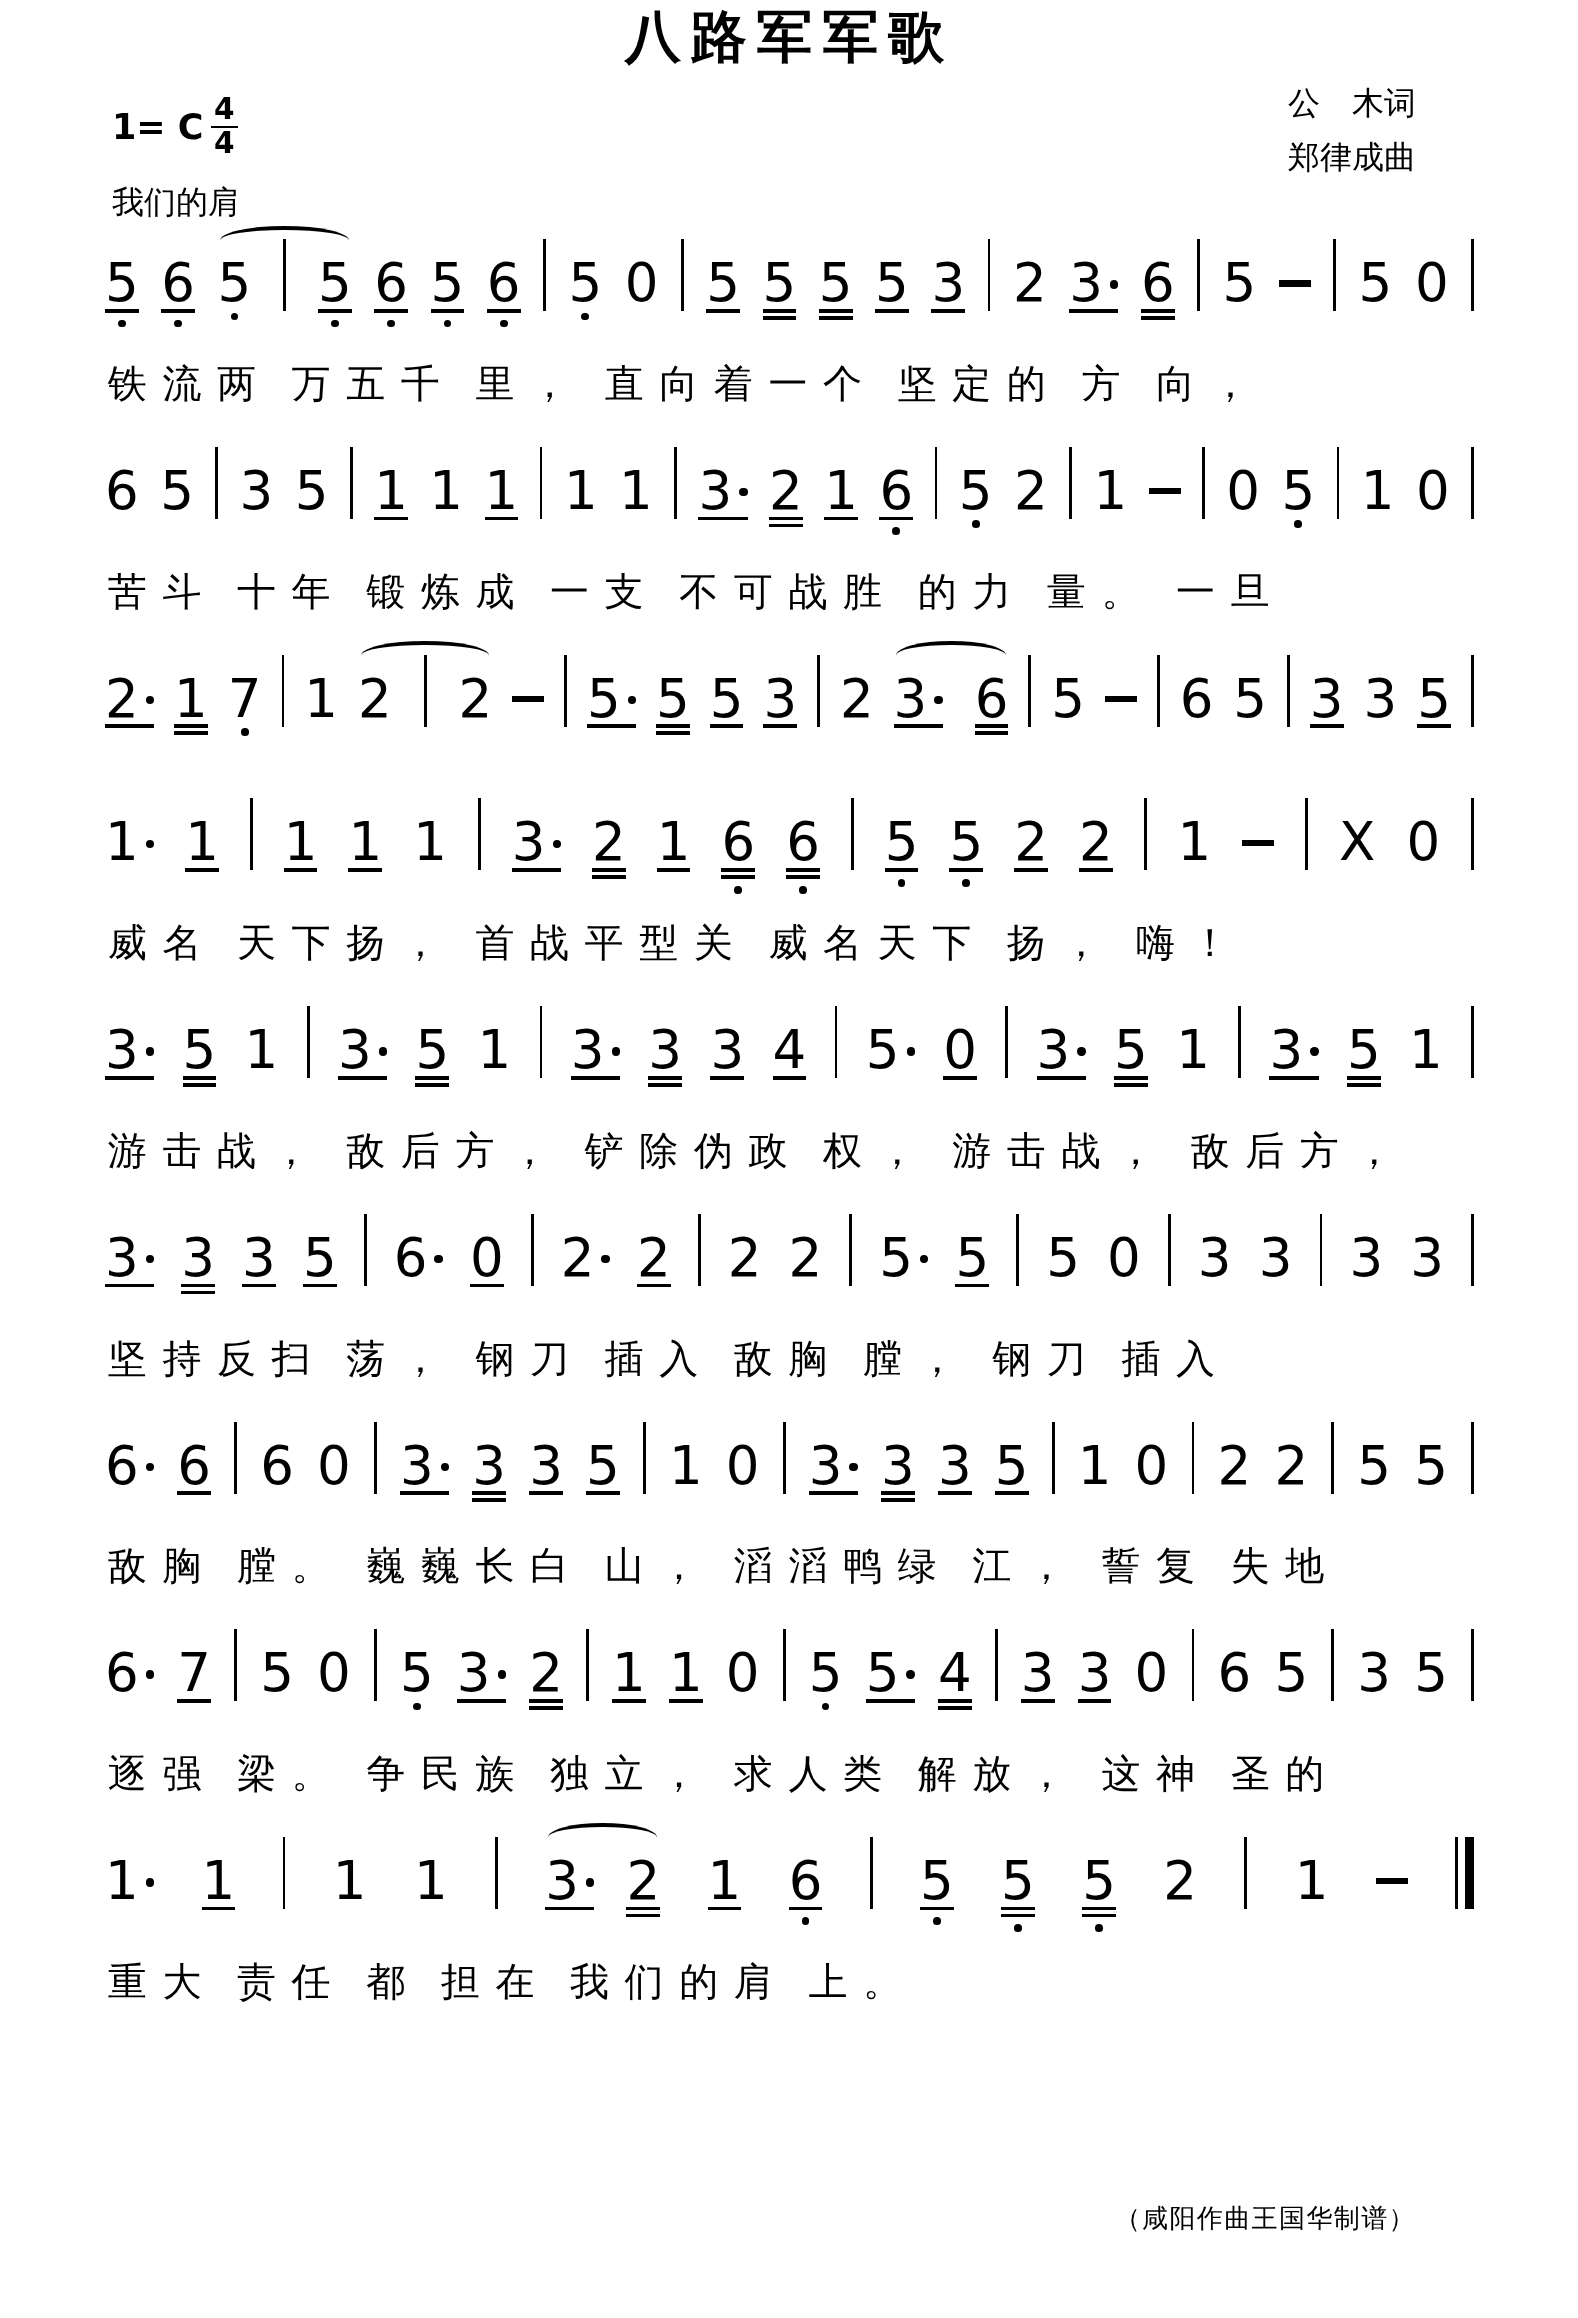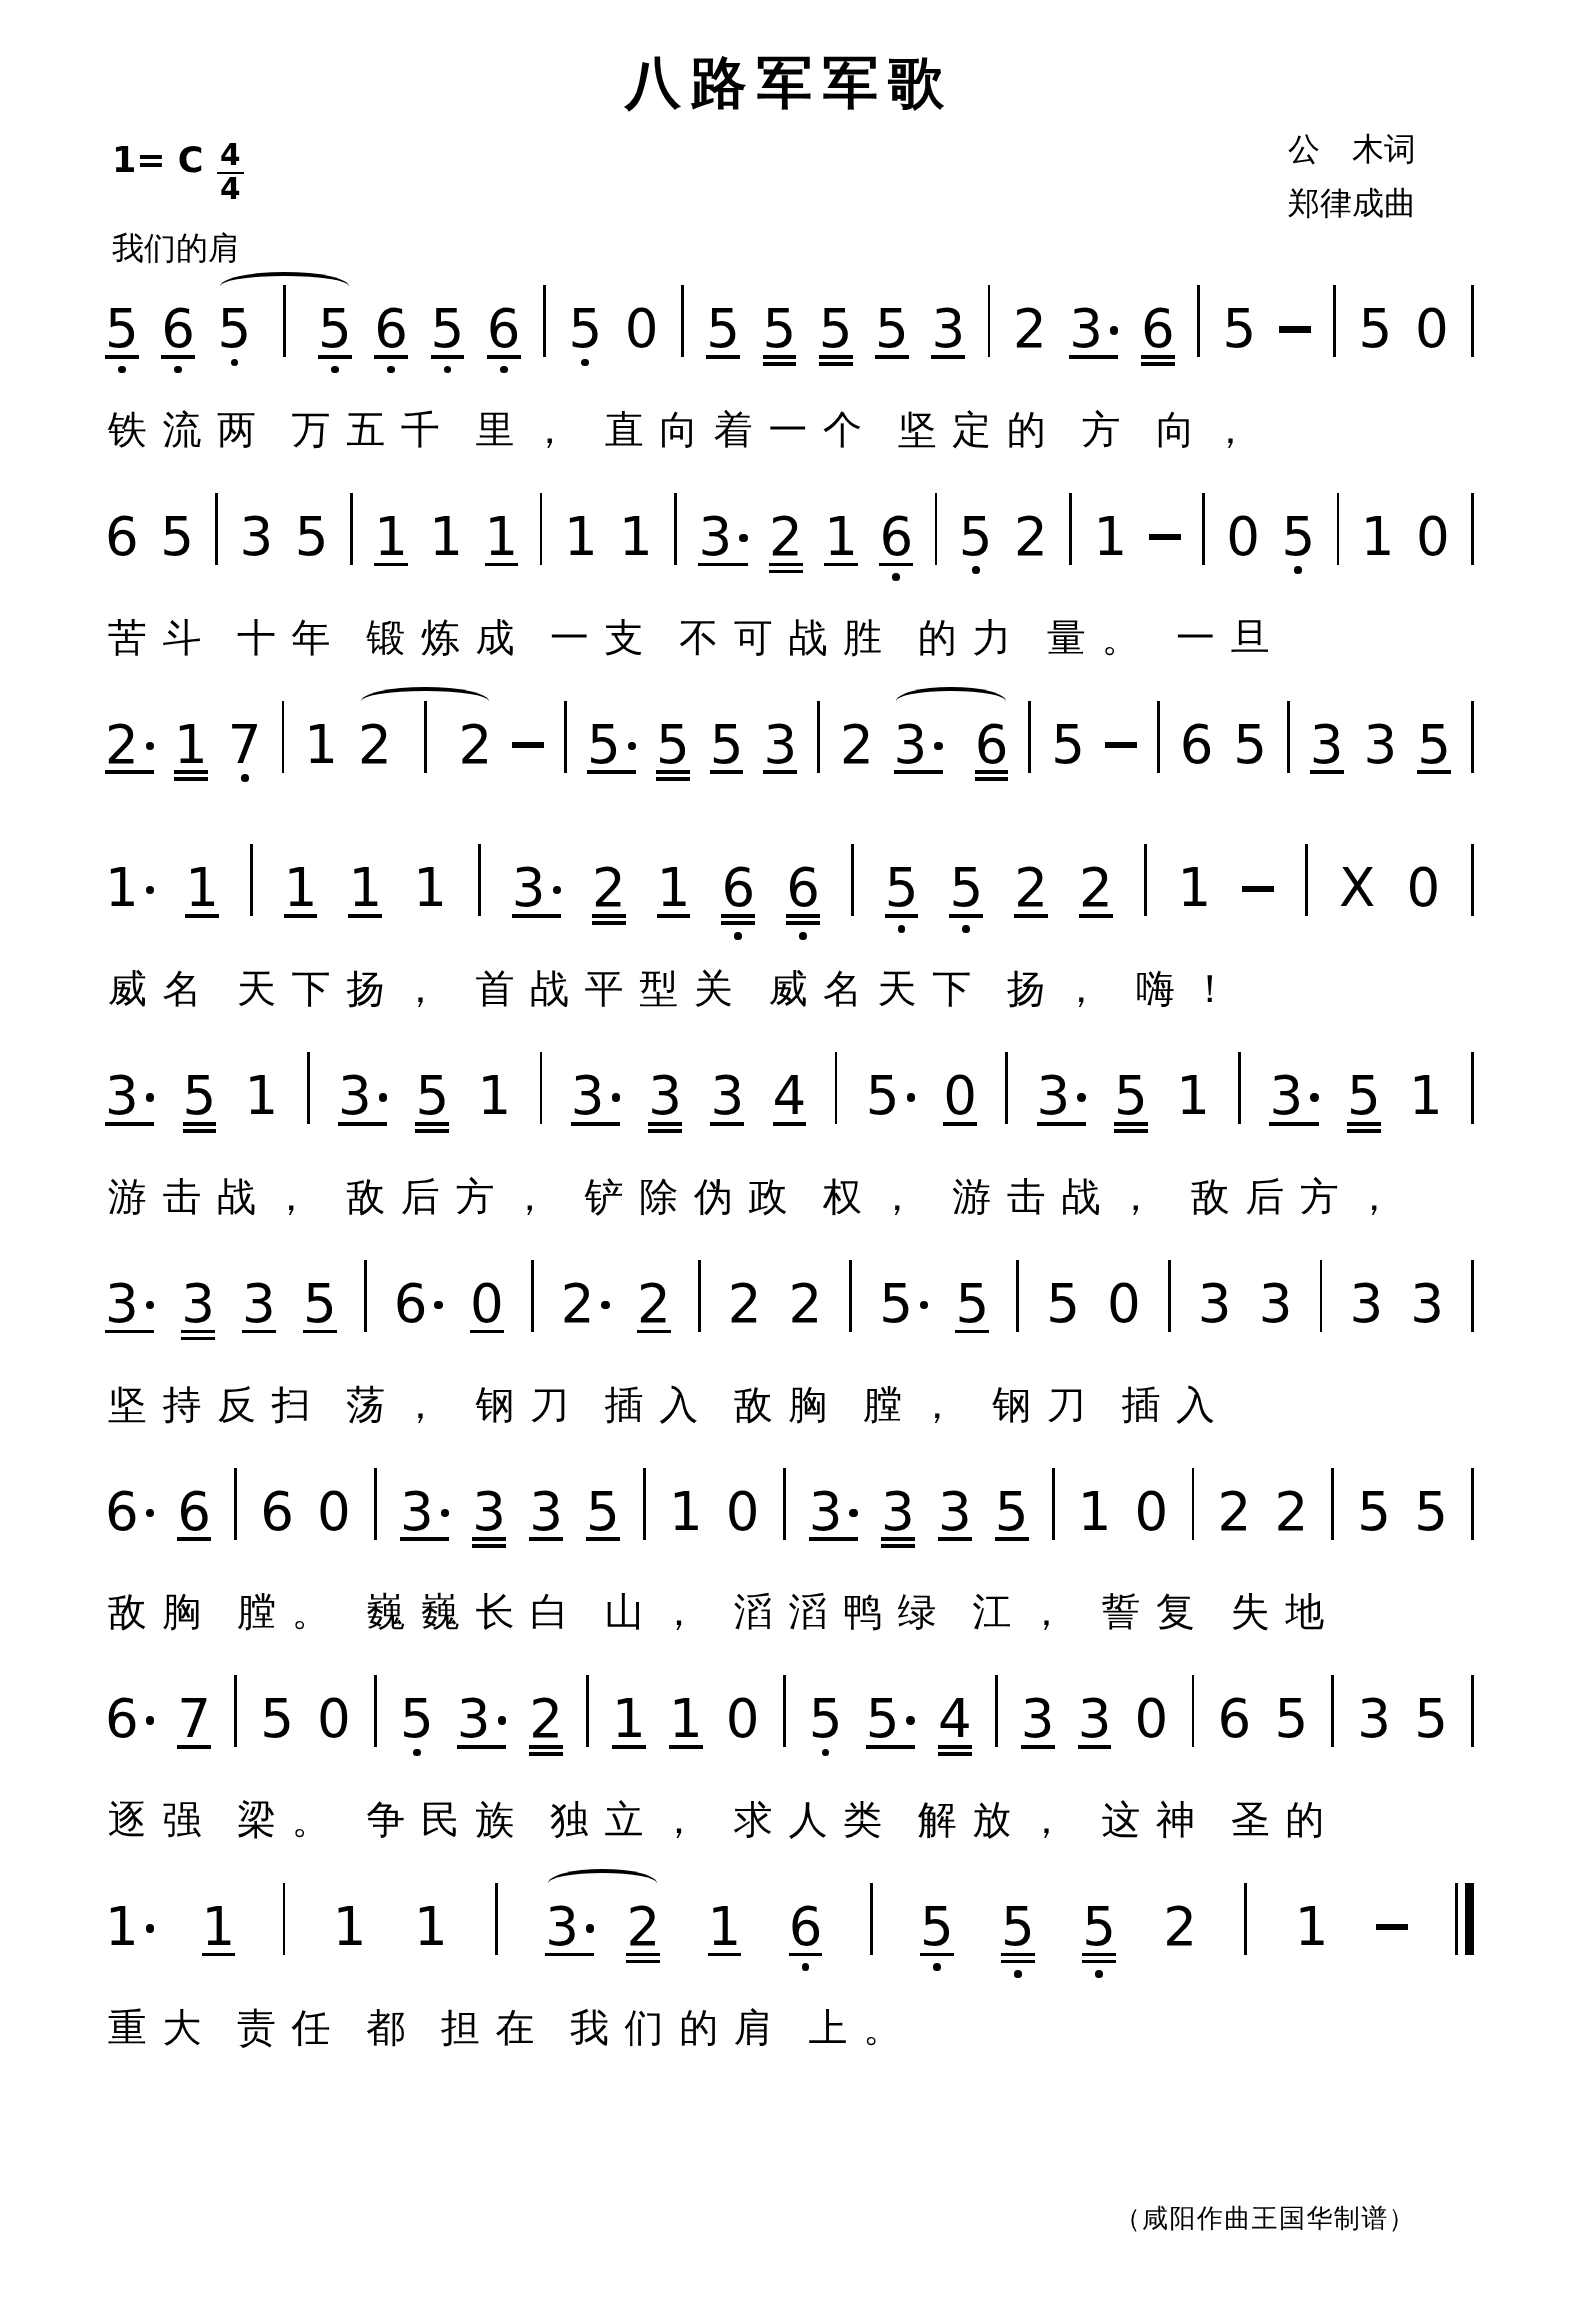--- a/index.html
+++ b/index.html
@@ -3,24 +3,23 @@
 <meta charset="utf-8">
 <style>
   html,body{margin:0;padding:0;}
   body{
     width:1579px;height:2319px;background:#ffffff;color:#000;
     font-family:"Liberation Serif","DejaVu Serif",serif;
     position:relative;overflow:hidden;
   }
   .title{
     text-align:center;font-size:56px;font-weight:bold;letter-spacing:9.8px;
-    padding-top:46px;
   }
   .meta{position:relative;padding:18px 112px 0;height:168px;box-sizing:border-box;}
-  .keysig{display:flex;gap:13px;font-family:"DejaVu Sans","Liberation Sans",sans-serif;font-size:35px;font-weight:bold;}
+  .keysig{display:flex;align-items:center;gap:7px;font-family:"DejaVu Sans","Liberation Sans",sans-serif;font-size:35px;font-weight:bold;}
   .frac{display:inline-flex;flex-direction:column;align-items:center;font-size:29.5px;line-height:1.08;font-weight:bold;}
   .frac .ftop{border-bottom:2.8px solid #000;padding:0 3.5px;}
   .frac .fbot{padding:0 3.5px;}
   .tempo{font-size:32px;margin-top:21px;}
   .credits{position:absolute;right:163px;top:0;font-size:32px;line-height:1.7;text-align:left;}
   .credits div{white-space:pre;}
   #score{display:flex;flex-direction:column;gap:45px;padding:4.2px 105px 0;}
   .system{}
   .notes-row{display:flex;justify-content:space-between;align-items:flex-start;}
   .cell{display:inline-flex;flex-direction:column;align-items:center;}

